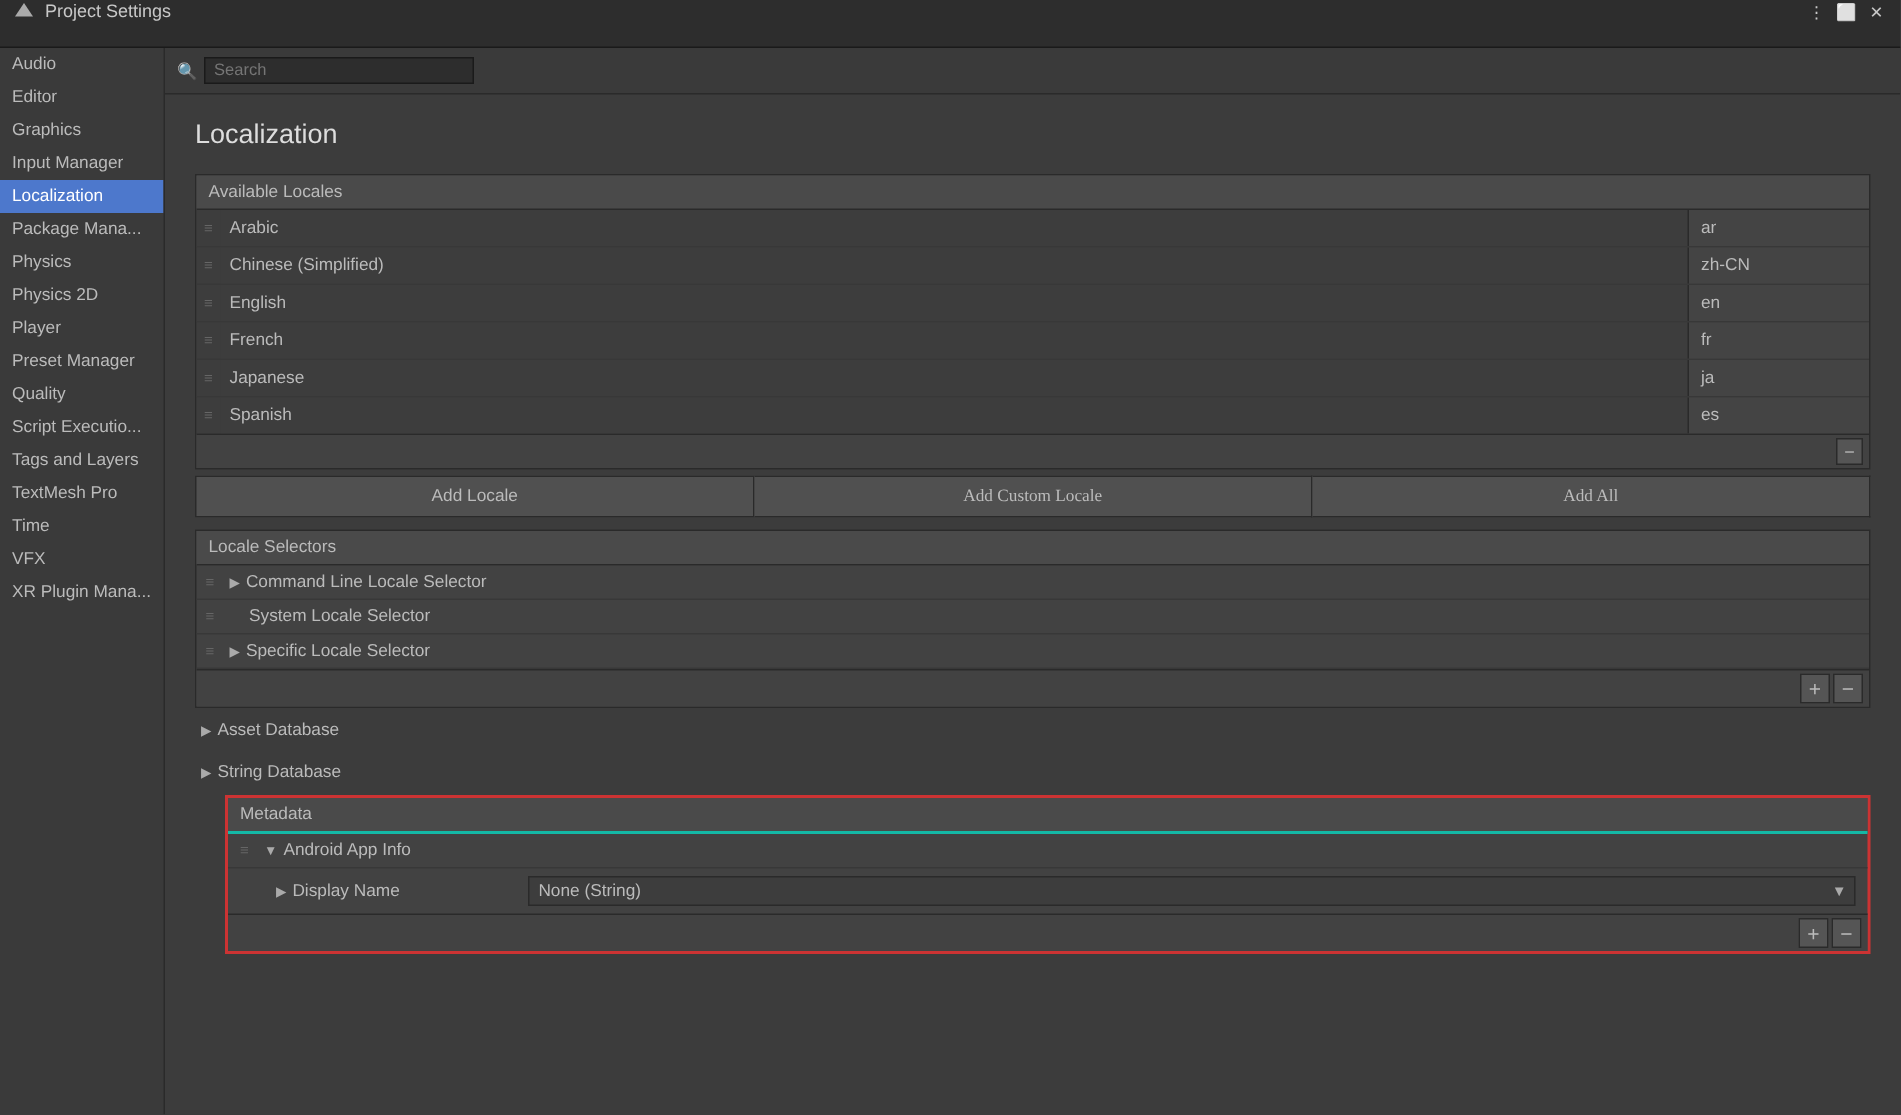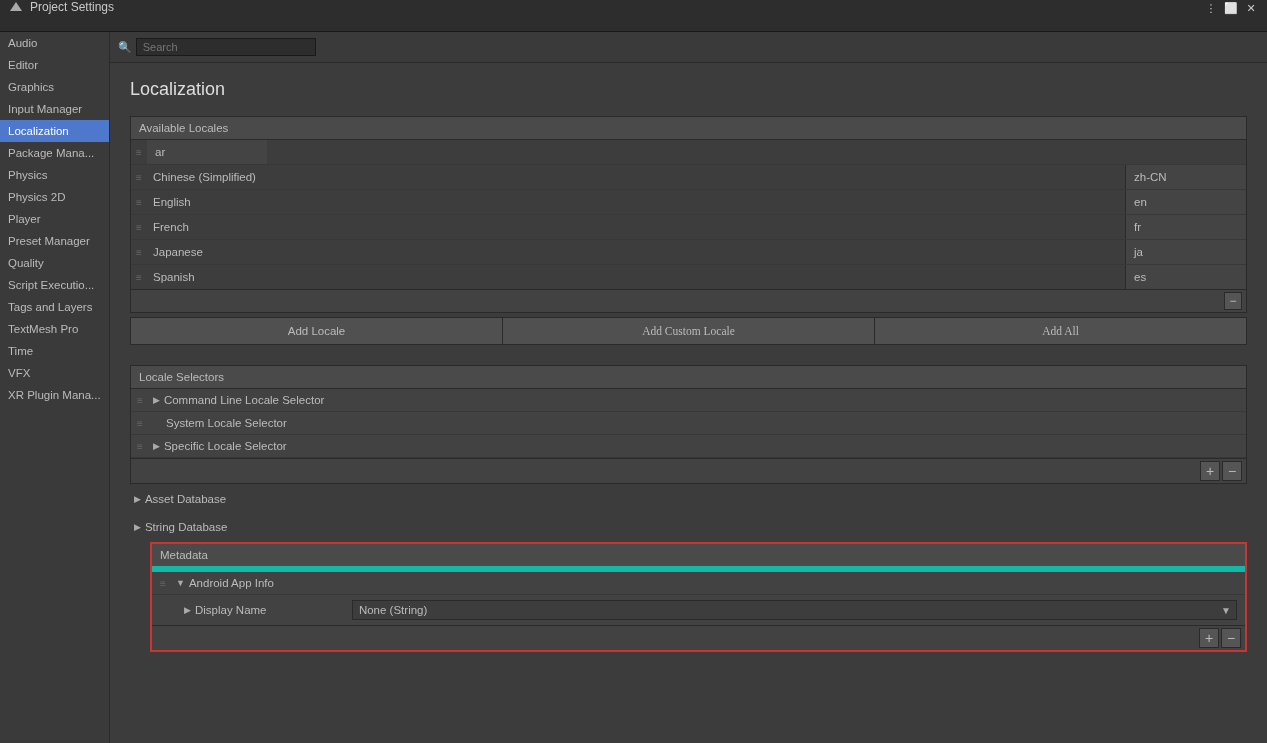--- a/index.html
+++ b/index.html
@@ -197,21 +197,21 @@
       display: flex;
       align-items: center;
       justify-content: center;
       margin-left: 2px;
     }
 
     
     .buttons-row {
       display: flex;
       gap: 0;
-      margin-bottom: 20px;
+      margin-bottom: 8px;
     }
     .action-btn {
       flex: 1;
       padding: 7px 0;
       background: #505050;
       border: 1px solid #2a2a2a;
       color: #bbb;
       font-size: 11.5px;
       cursor: pointer;
       text-align: center;
@@ -275,21 +275,21 @@
       background: #424242;
       border: 2px solid #cc3333;
       margin-left: 20px;
       margin-top: 4px;
     }
     .metadata-header {
       background: #4a4a4a;
       padding: 5px 8px;
       font-size: 11.5px;
       color: #bbb;
-      border-bottom: 6px solid #14b8a6;
+      border-bottom: 2px solid #14b8a6;
     }
     .metadata-row {
       display: flex;
       align-items: center;
       padding: 5px 8px;
       border-bottom: 1px solid #383838;
       font-size: 11.5px;
       color: #bbb;
     }
     .metadata-row .drag {
@@ -415,20 +415,21 @@
     </div>
 
     <div class="page-content">
       <h1 class="page-title">Localization</h1>
 
       <div class="panel-box">
         <div class="panel-header">Available Locales</div>
         <div class="locale-scroll-area" id="locale-list">
         <div class="locale-row">
     <span class="locale-drag">≡</span>
+    <span class="locale-name">Arabic</span>
     <span class="locale-code">ar</span>
   </div>
             <div class="locale-row">
     <span class="locale-drag">≡</span>
     <span class="locale-name">Chinese (Simplified)</span>
     <span class="locale-code">zh-CN</span>
   </div>
             <div class="locale-row">
     <span class="locale-drag">≡</span>
     <span class="locale-name">English</span>

